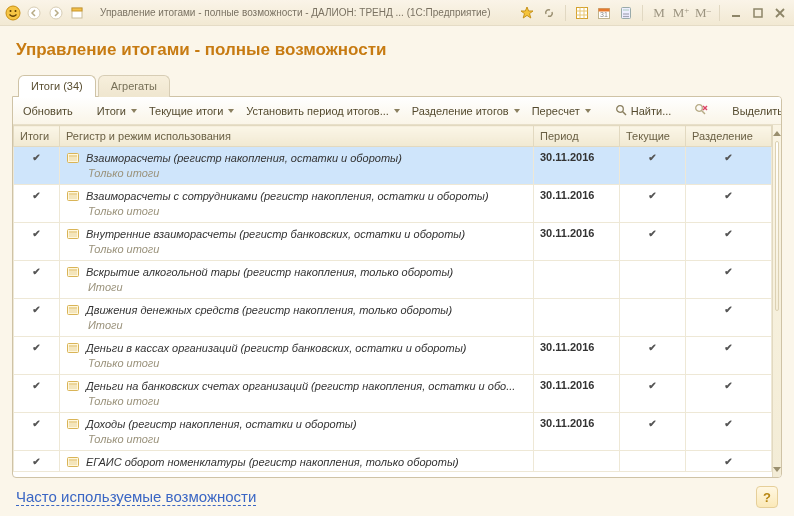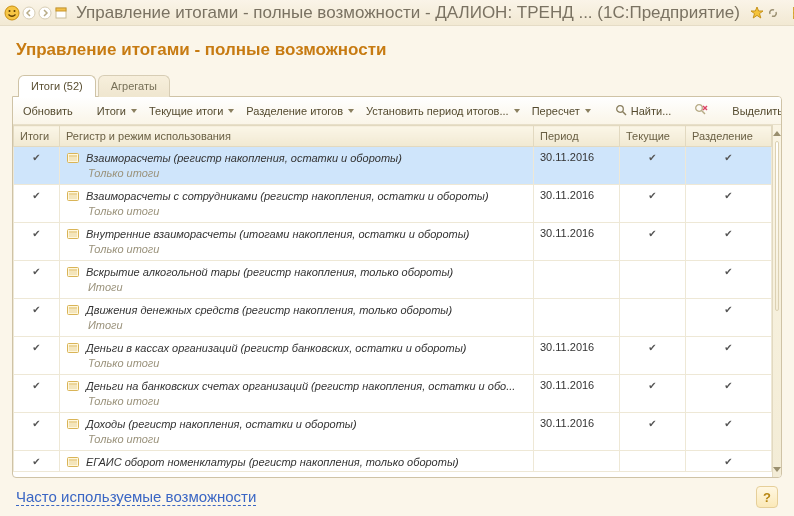--- a/index.html
+++ b/index.html
@@ -2,21 +2,21 @@
 <html><head>
 <meta charset="utf-8">
 <style>
   * { box-sizing: border-box; }
   html, body { margin: 0; padding: 0; font-family: Tahoma, Arial, sans-serif; font-size: 11px; color: #333; }
   body { background: #f7f1e3; width: 794px; height: 516px; overflow: hidden; }
 
   
   .titlebar { display: flex; align-items: center; height: 26px; padding: 0 4px; background: linear-gradient(#faf4e8, #f2e9d3); border-bottom: 1px solid #e5dcc6; gap: 2px; }
   .titlebar .icon-slot { width: 18px; height: 18px; display: inline-flex; align-items: center; justify-content: center; }
-  .titlebar .title-text { flex: 0 0 auto; color: #7a7262; font-size: 17px; margin: 0 6px; white-space: nowrap; }
+  .titlebar .title-text { flex: 0 0 auto; color: #7a7262; font-size: 10px; margin: 0 12px; white-space: nowrap; }
   .titlebar .spacer { flex: 1 1 auto; }
   .tb-btn { width: 20px; height: 18px; display: inline-flex; align-items: center; justify-content: center; border-radius: 2px; }
   .mtext { font-family: "Times New Roman", serif; font-size: 13px; color: #9c9480; }
   .mtext.plus::after { content: "+"; font-size: 9px; position: relative; top: -4px; }
   .mtext.minus::after { content: "–"; font-size: 9px; position: relative; top: -4px; }
   .divider-v { width: 1px; height: 16px; background: #e1d8c2; margin: 0 4px; }
 
   
   .window-body { padding: 12px 12px 8px 12px; background: #fbf6ea; height: calc(516px - 26px); display: flex; flex-direction: column; }
   .page-title { color: #c77b12; font-size: 17px; font-weight: bold; margin: 2px 0 10px 4px; }
@@ -34,21 +34,21 @@
   .tool-sep { width: 1px; height: 16px; background: #e7dec6; margin: 0 4px; }
   .toolbtn.iconish { padding: 2px 3px; }
 
   
   .grid-wrap { flex: 1 1 auto; overflow: hidden; position: relative; display: flex; }
   .grid { flex: 1 1 auto; overflow-y: auto; overflow-x: hidden; }
   table { width: 100%; border-collapse: collapse; table-layout: fixed; }
   thead th { position: sticky; top: 0; background: linear-gradient(#fbf6e7,#f1e9d2); color: #6a6044; font-weight: normal; text-align: left; padding: 4px 6px; border: 1px solid #e2d9c0; font-size: 11px; }
   tbody td { border: 1px solid #eee8d6; padding: 0; vertical-align: top; }
   tbody tr.selected td { background: #cfe5fb; }
-  .cell-inner { padding: 4px 6px; }
+  .cell-inner { padding: 4px 6px; font-weight: bold; }
   .subline { color: #9a927b; font-style: italic; padding: 2px 6px 5px 28px; }
   .reg-line { display: flex; align-items: center; gap: 6px; padding: 4px 6px 0 6px; font-style: italic; }
   .reg-icon { width: 14px; height: 14px; display: inline-flex; align-items: center; justify-content: center; }
   .chk { color: #4a4a4a; font-size: 11px; text-align: center; }
   .chk::before { content: "✔"; font-size: 10px; color: #555; }
   .col-itogi { width: 46px; }
   .col-reg { }
   .col-period { width: 86px; }
   .col-tek { width: 66px; }
   .col-razd { width: 86px; }
@@ -164,42 +164,42 @@
     <svg width="12" height="12" viewBox="0 0 12 12">
         <path d="M2 2 L10 10 M10 2 L2 10" stroke="#8d8568" stroke-width="1.8"></path>
       </svg>
   </span>
 </div>
 
 <div class="window-body">
   <div class="page-title">Управление итогами - полные возможности</div>
 
   <div class="tabstrip">
-    <div class="tab active">Итоги (52)</div>
+    <div class="tab active">Итоги (34)</div>
     <div class="tab">Агрегаты</div>
   </div>
 
   <div class="tab-panel">
     <div class="toolbar">
       <span class="toolbtn">Обновить</span>
       <span class="tool-sep"></span>
       <span class="toolbtn">
           <span>Итоги</span>
           <span class="dd"></span>
         </span>
       <span class="toolbtn">
           <span>Текущие итоги</span>
           <span class="dd"></span>
         </span>
       <span class="toolbtn">
-          <span>Разделение итогов</span>
+          <span>Установить период итогов...</span>
           <span class="dd"></span>
         </span>
       <span class="toolbtn">
-          <span>Установить период итогов...</span>
+          <span>Разделение итогов</span>
           <span class="dd"></span>
         </span>
       <span class="toolbtn">
           <span>Пересчет</span>
           <span class="dd"></span>
         </span>
       <span class="tool-sep"></span>
       <span class="toolbtn">
         <svg width="13" height="13" viewBox="0 0 13 13">
             <circle cx="5" cy="5" r="3.3" fill="none" stroke="#8a7f5f" stroke-width="1.3"></circle>
@@ -303,21 +303,21 @@
                 <td>
                   <div class="reg-line">
                     <span class="reg-icon">
                       <svg width="14" height="14" viewBox="0 0 14 14">
                         <rect x="1.5" y="2.5" width="11" height="9" rx="1" fill="#fff7dd" stroke="#d9b457"></rect>
                         <line x1="3" y1="5" x2="11" y2="5" stroke="#d9b457"></line>
                         <line x1="3" y1="7" x2="11" y2="7" stroke="#e8d39a"></line>
                         <line x1="3" y1="9" x2="11" y2="9" stroke="#e8d39a"></line>
                       </svg>
                     </span>
-                    <span>Внутренние взаиморасчеты (итогами накопления, остатки и обороты)</span>
+                    <span>Внутренние взаиморасчеты (регистр банковских, остатки и обороты)</span>
                   </div>
                   <div class="subline">Только итоги</div>
                 </td>
                 <td>
                   <div class="cell-inner">30.11.2016</div>
                 </td>
                 <td>
                   <div class="cell-inner chk"></div>
                 </td>
                 <td>

